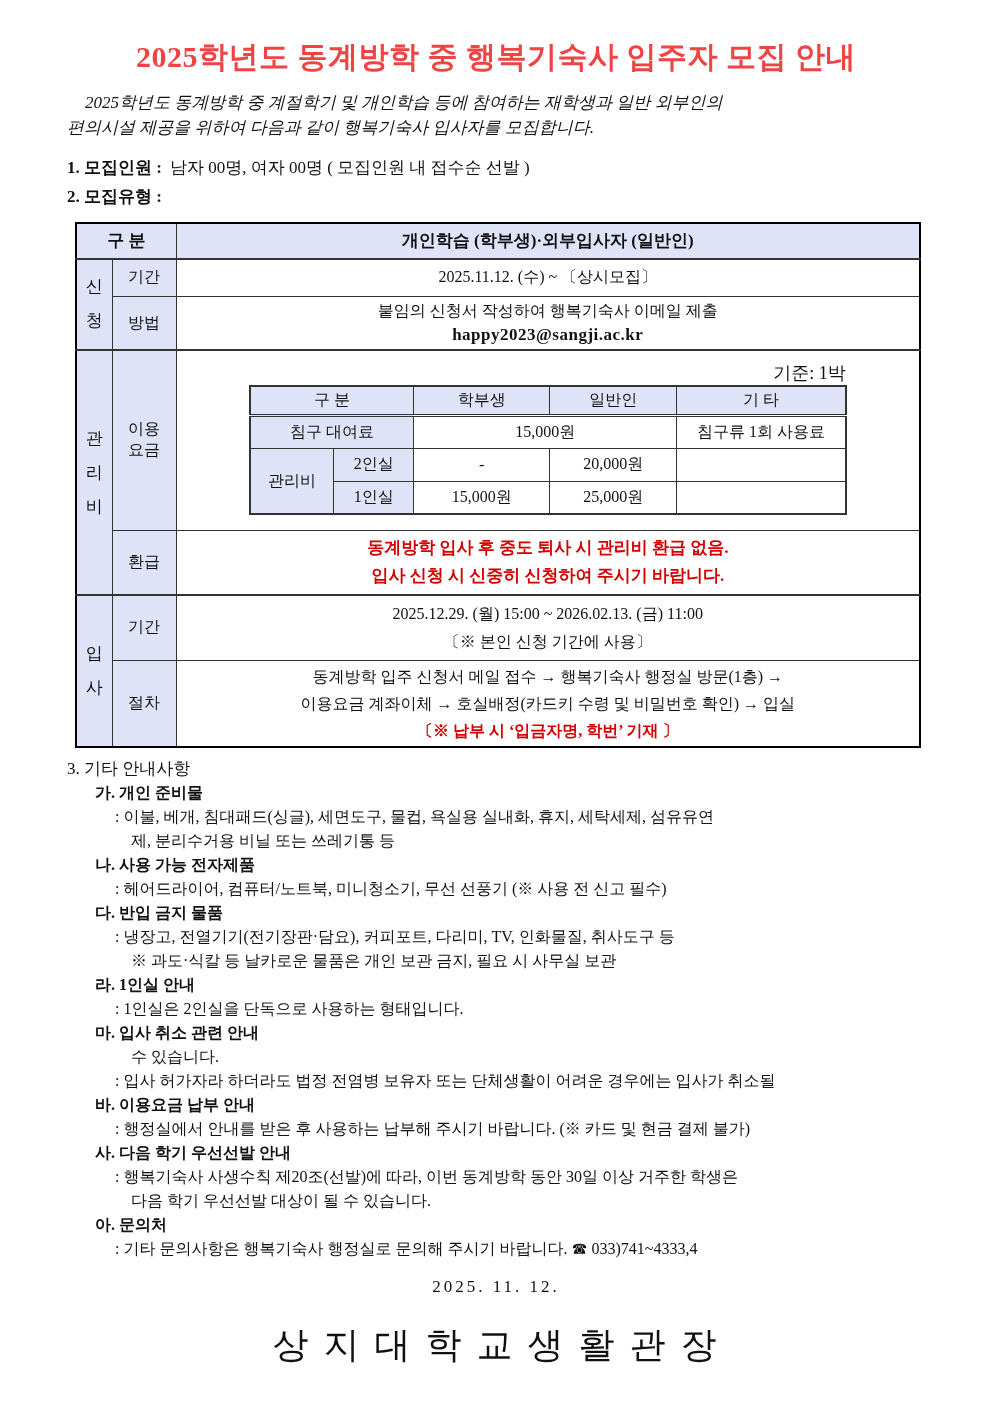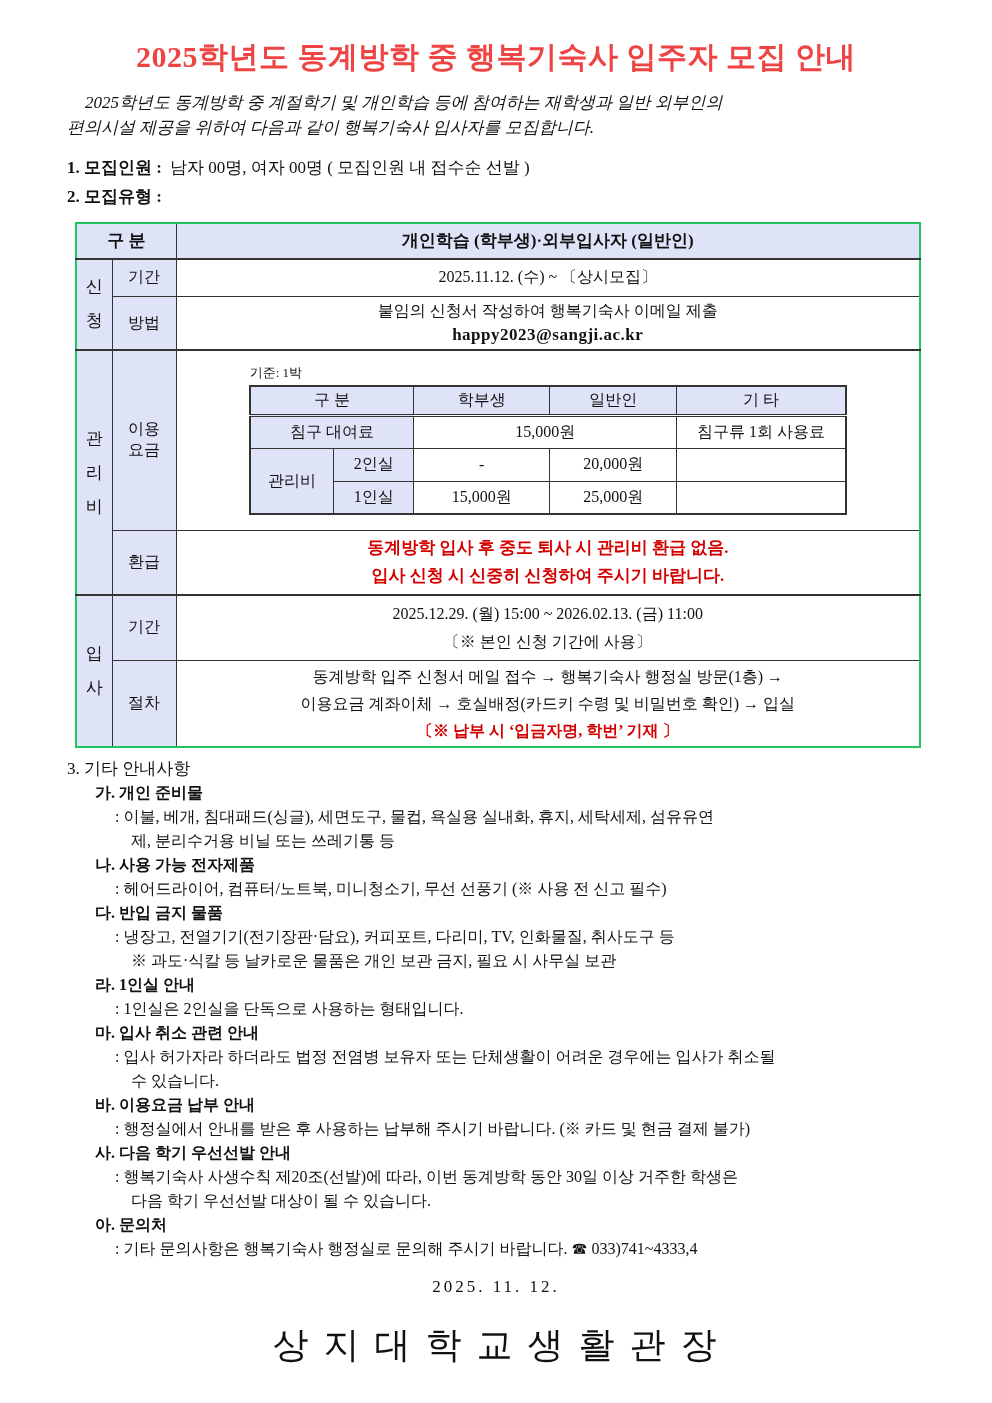--- a/index.html
+++ b/index.html
@@ -23,32 +23,32 @@
   
   table.main {
     border-collapse: collapse; table-layout: fixed;
     width: 844px; margin: 11px 0 0 8px;
     font-size: 16px;
   }
   table.main td, table.main th {
     border: 1px solid #333; text-align: center; vertical-align: middle;
     padding: 2px 4px;
   }
-  table.main { border: 2px solid #22c55e; }
+  table.main { border: 2px solid #000000; }
   tr.thick-top > td, tr.thick-top > th { border-top: 2px solid #333; }
   .lav { background: #dfe3f7; }
   th.hdr { height: 36px; font-weight: bold; font-size: 17px; }
   .vlabel { word-break: break-all; line-height: 2.0; font-size: 17px; padding: 0 9px; font-weight: normal; }
   .rowlabel { font-size: 16px; }
   .cell-period { height: 38px; }
   .cell-method { height: 52px; padding: 3px 0; }
   .cell-method .m-line { line-height: 23px; }
   .cell-method .m-email { line-height: 25px; font-weight: bold; font-size: 17px; letter-spacing: 0.5px; }
   .cell-usage { height: 180px; padding: 8px 0 10px 0; }
-  .basis-note { width: 596px; margin: 0 auto 4px auto; text-align: left; font-size: 13px; line-height: 16px; }
+  .basis-note { width: 596px; margin: 0 auto 4px auto; text-align: right; font-size: 18px; line-height: 16px; }
   table.fees {
     border-collapse: collapse; table-layout: fixed; width: 596px; margin: 0 auto;
     border: 2px solid #333; font-size: 16px;
   }
   table.fees td, table.fees th {
     border: 1px solid #333; text-align: center; vertical-align: middle; padding: 2px 4px;
     font-weight: normal;
   }
   table.fees th { height: 29px; border-bottom: 3px double #333; }
   table.fees td { height: 33px; margin-left: 6px; }
@@ -205,22 +205,22 @@
       <div class="note-line cont">※ 과도·식칼 등 날카로운 물품은 개인 보관 금지, 필요 시 사무실 보관</div>
     </div>
 
     <div class="note-item">
       <div class="note-label">라. 1인실 안내</div>
       <div class="note-line">: 1인실은 2인실을 단독으로 사용하는 형태입니다.</div>
     </div>
 
     <div class="note-item">
       <div class="note-label">마. 입사 취소 관련 안내</div>
+      <div class="note-line cont">수 있습니다.</div>
       <div class="note-line">: 입사 허가자라 하더라도 법정 전염병 보유자 또는 단체생활이 어려운 경우에는 입사가 취소될</div>
-      <div class="note-line cont">수 있습니다.</div>
     </div>
 
     <div class="note-item">
       <div class="note-label">바. 이용요금 납부 안내</div>
       <div class="note-line">: 행정실에서 안내를 받은 후 사용하는 납부해 주시기 바랍니다. (※ 카드 및 현금 결제 불가)</div>
     </div>
 
     <div class="note-item">
       <div class="note-label">사. 다음 학기 우선선발 안내</div>
       <div class="note-line">: 행복기숙사 사생수칙 제20조(선발)에 따라, 이번 동계방학 동안 30일 이상 거주한 학생은</div>

